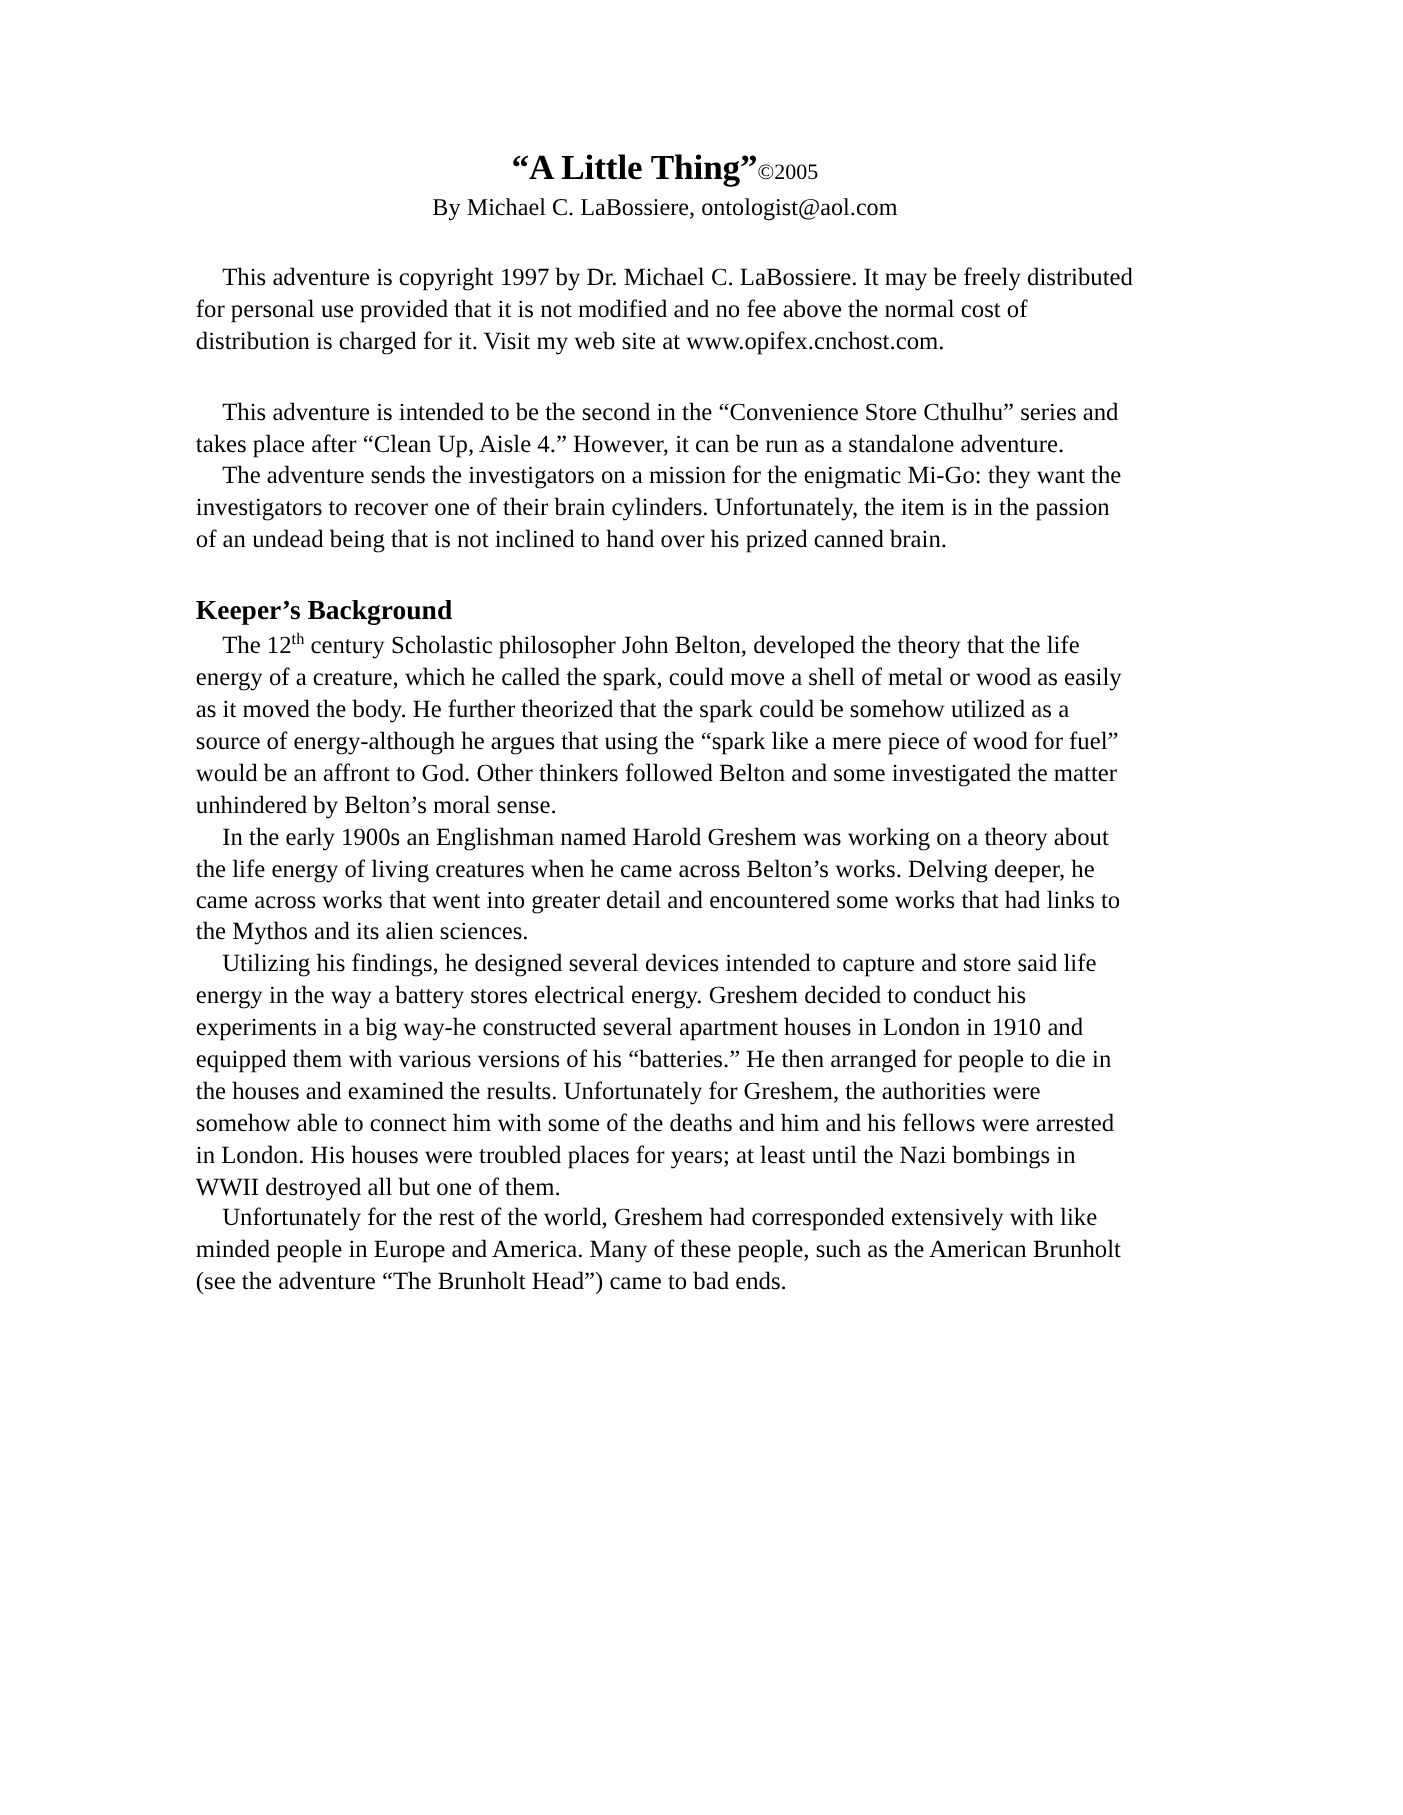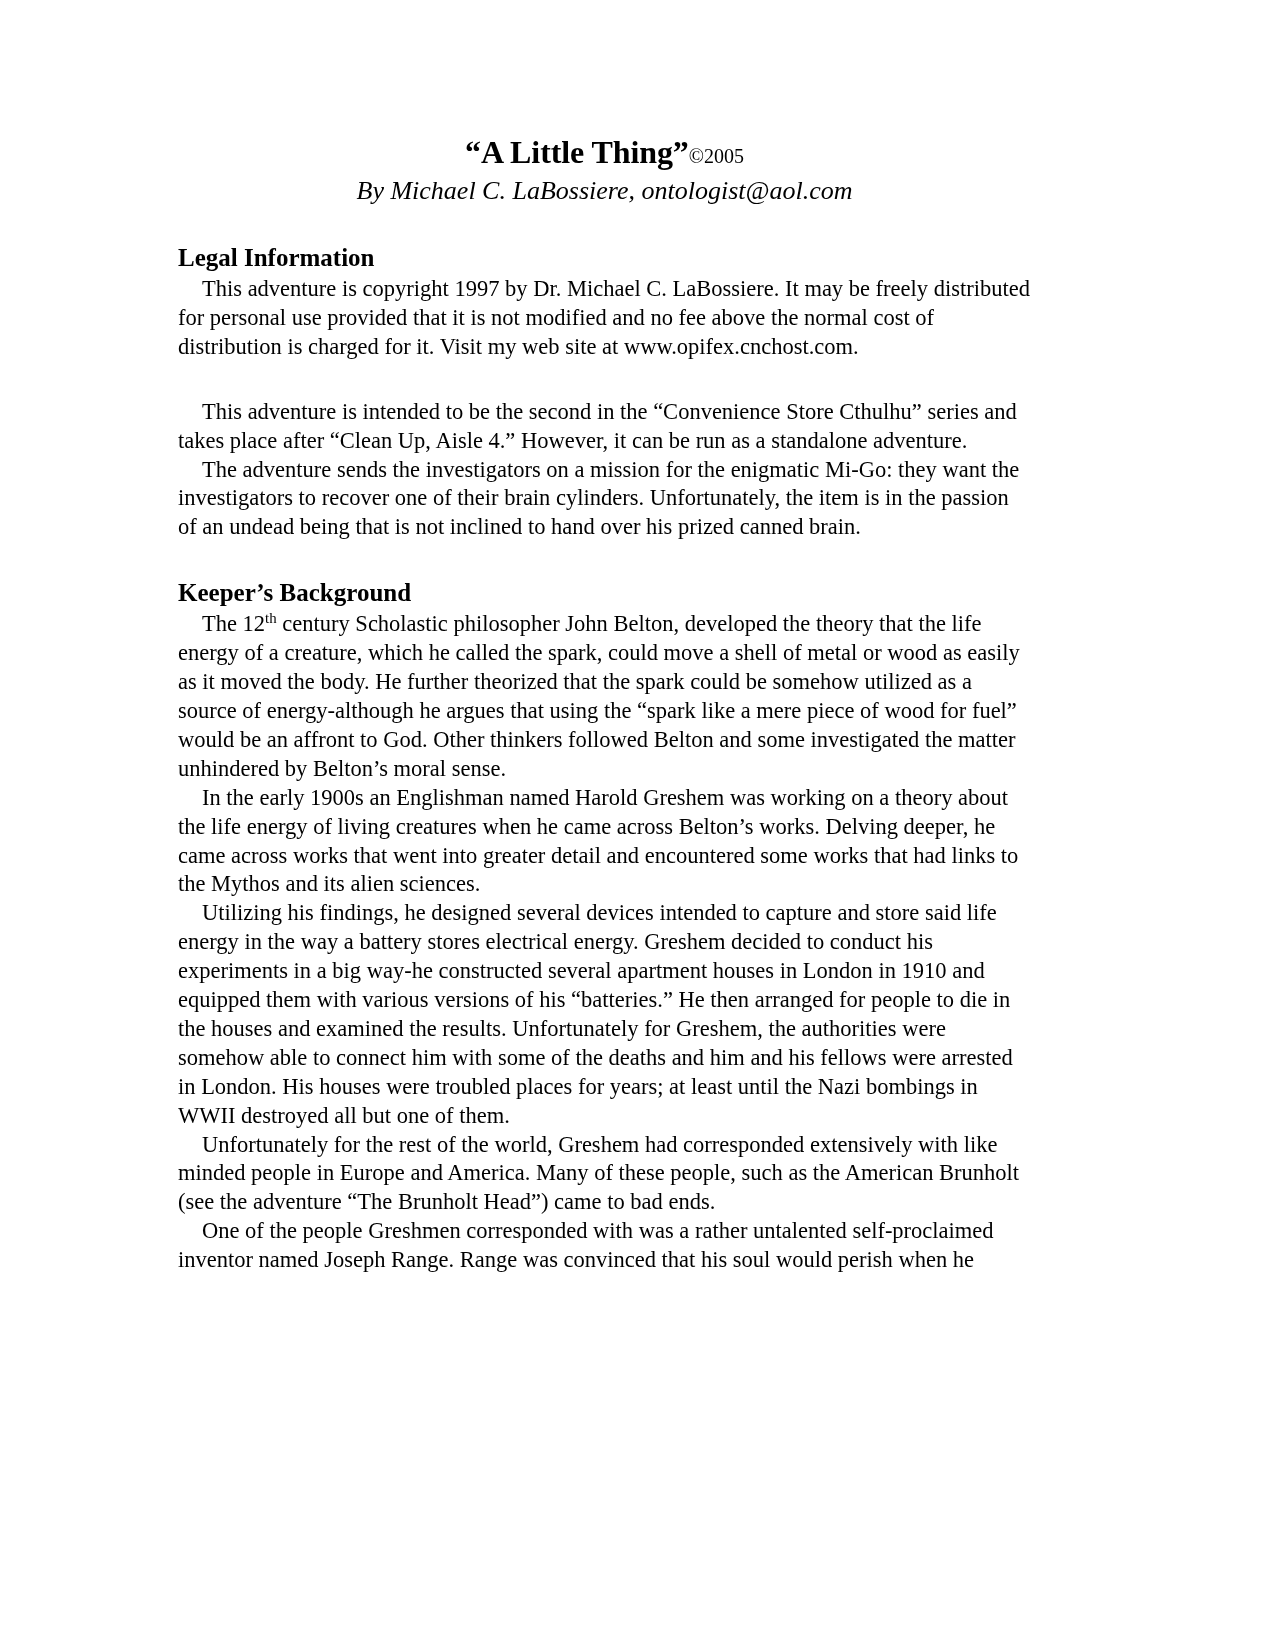--- a/index.html
+++ b/index.html
@@ -39,25 +39,24 @@
     line-height: 1.18;
     margin: 0;
     letter-spacing: -0.1px;
   }
   .doc-title .copyright {
     font-size: 20px;
     font-weight: normal;
     letter-spacing: 0;
   }
   .byline {
-    font-size: 26px;
+    font-size: 22px;
     line-height: 1.28;
     margin: 2px 0 0 0;
     font-weight: normal;
-    font-style: italic;
   }
   .game-line {
     font-size: 29px;
     font-style: italic;
     line-height: 1.25;
     margin: 3px 0 0 0;
   }
 
   
   .section {
@@ -89,32 +88,30 @@
 
 <div class="page">
   <div class="content">
 
     <div class="title-block">
       <h1 class="doc-title"><span>“A Little Thing”</span><span class="copyright">©2005</span></h1>
       <div class="byline">By Michael C. LaBossiere, ontologist@aol.com</div>
     </div>
 
     <div class="section">
-      <h2 class="section-heading">Legal Information</h2>
       <p class="para">This adventure is copyright 1997 by Dr. Michael C. LaBossiere. It may be freely distributed for personal use provided that it is not modified and no fee above the normal cost of distribution is charged for it. Visit my web site at www.opifex.cnchost.com.</p>
     </div>
 
     <div class="section">
       <p class="para">This adventure is intended to be the second in the “Convenience Store Cthulhu” series and takes place after “Clean Up, Aisle 4.” However, it can be run as a standalone adventure.</p>
       <p class="para">The adventure sends the investigators on a mission for the enigmatic Mi-Go: they want the investigators to recover one of their brain cylinders. Unfortunately, the item is in the passion of an undead being that is not inclined to hand over his prized canned brain.</p>
     </div>
 
     <div class="section">
       <h2 class="section-heading">Keeper’s Background</h2>
       <p class="para"><span>The 12</span><sup>th</sup><span> century Scholastic philosopher John Belton, developed the theory that the life energy of a creature, which he called the spark, could move a shell of metal or wood as easily as it moved the body. He further theorized that the spark could be somehow utilized as a source of energy-although he argues that using the “spark like a mere piece of wood for fuel” would be an affront to God. Other thinkers followed Belton and some investigated the matter unhindered by Belton’s moral sense.</span></p>
       <p class="para">In the early 1900s an Englishman named Harold Greshem was working on a theory about the life energy of living creatures when he came across Belton’s works. Delving deeper, he came across works that went into greater detail and encountered some works that had links to the Mythos and its alien sciences.</p>
       <p class="para">Utilizing his findings, he designed several devices intended to capture and store said life energy in the way a battery stores electrical energy. Greshem decided to conduct his experiments in a big way-he constructed several apartment houses in London in 1910 and equipped them with various versions of his “batteries.” He then arranged for people to die in the houses and examined the results. Unfortunately for Greshem, the authorities were somehow able to connect him with some of the deaths and him and his fellows were arrested in London. His houses were troubled places for years; at least until the Nazi bombings in WWII destroyed all but one of them.</p>
       <p class="para">Unfortunately for the rest of the world, Greshem had corresponded extensively with like minded people in Europe and America. Many of these people, such as the American Brunholt (see the adventure “The Brunholt Head”) came to bad ends.</p>
-      <p class="para">One of the people Greshmen corresponded with was a rather untalented self-proclaimed inventor named Joseph Range. Range was convinced that his soul would perish when he</p>
     </div>
 
   </div>
 </div>
 
 </body></html>

